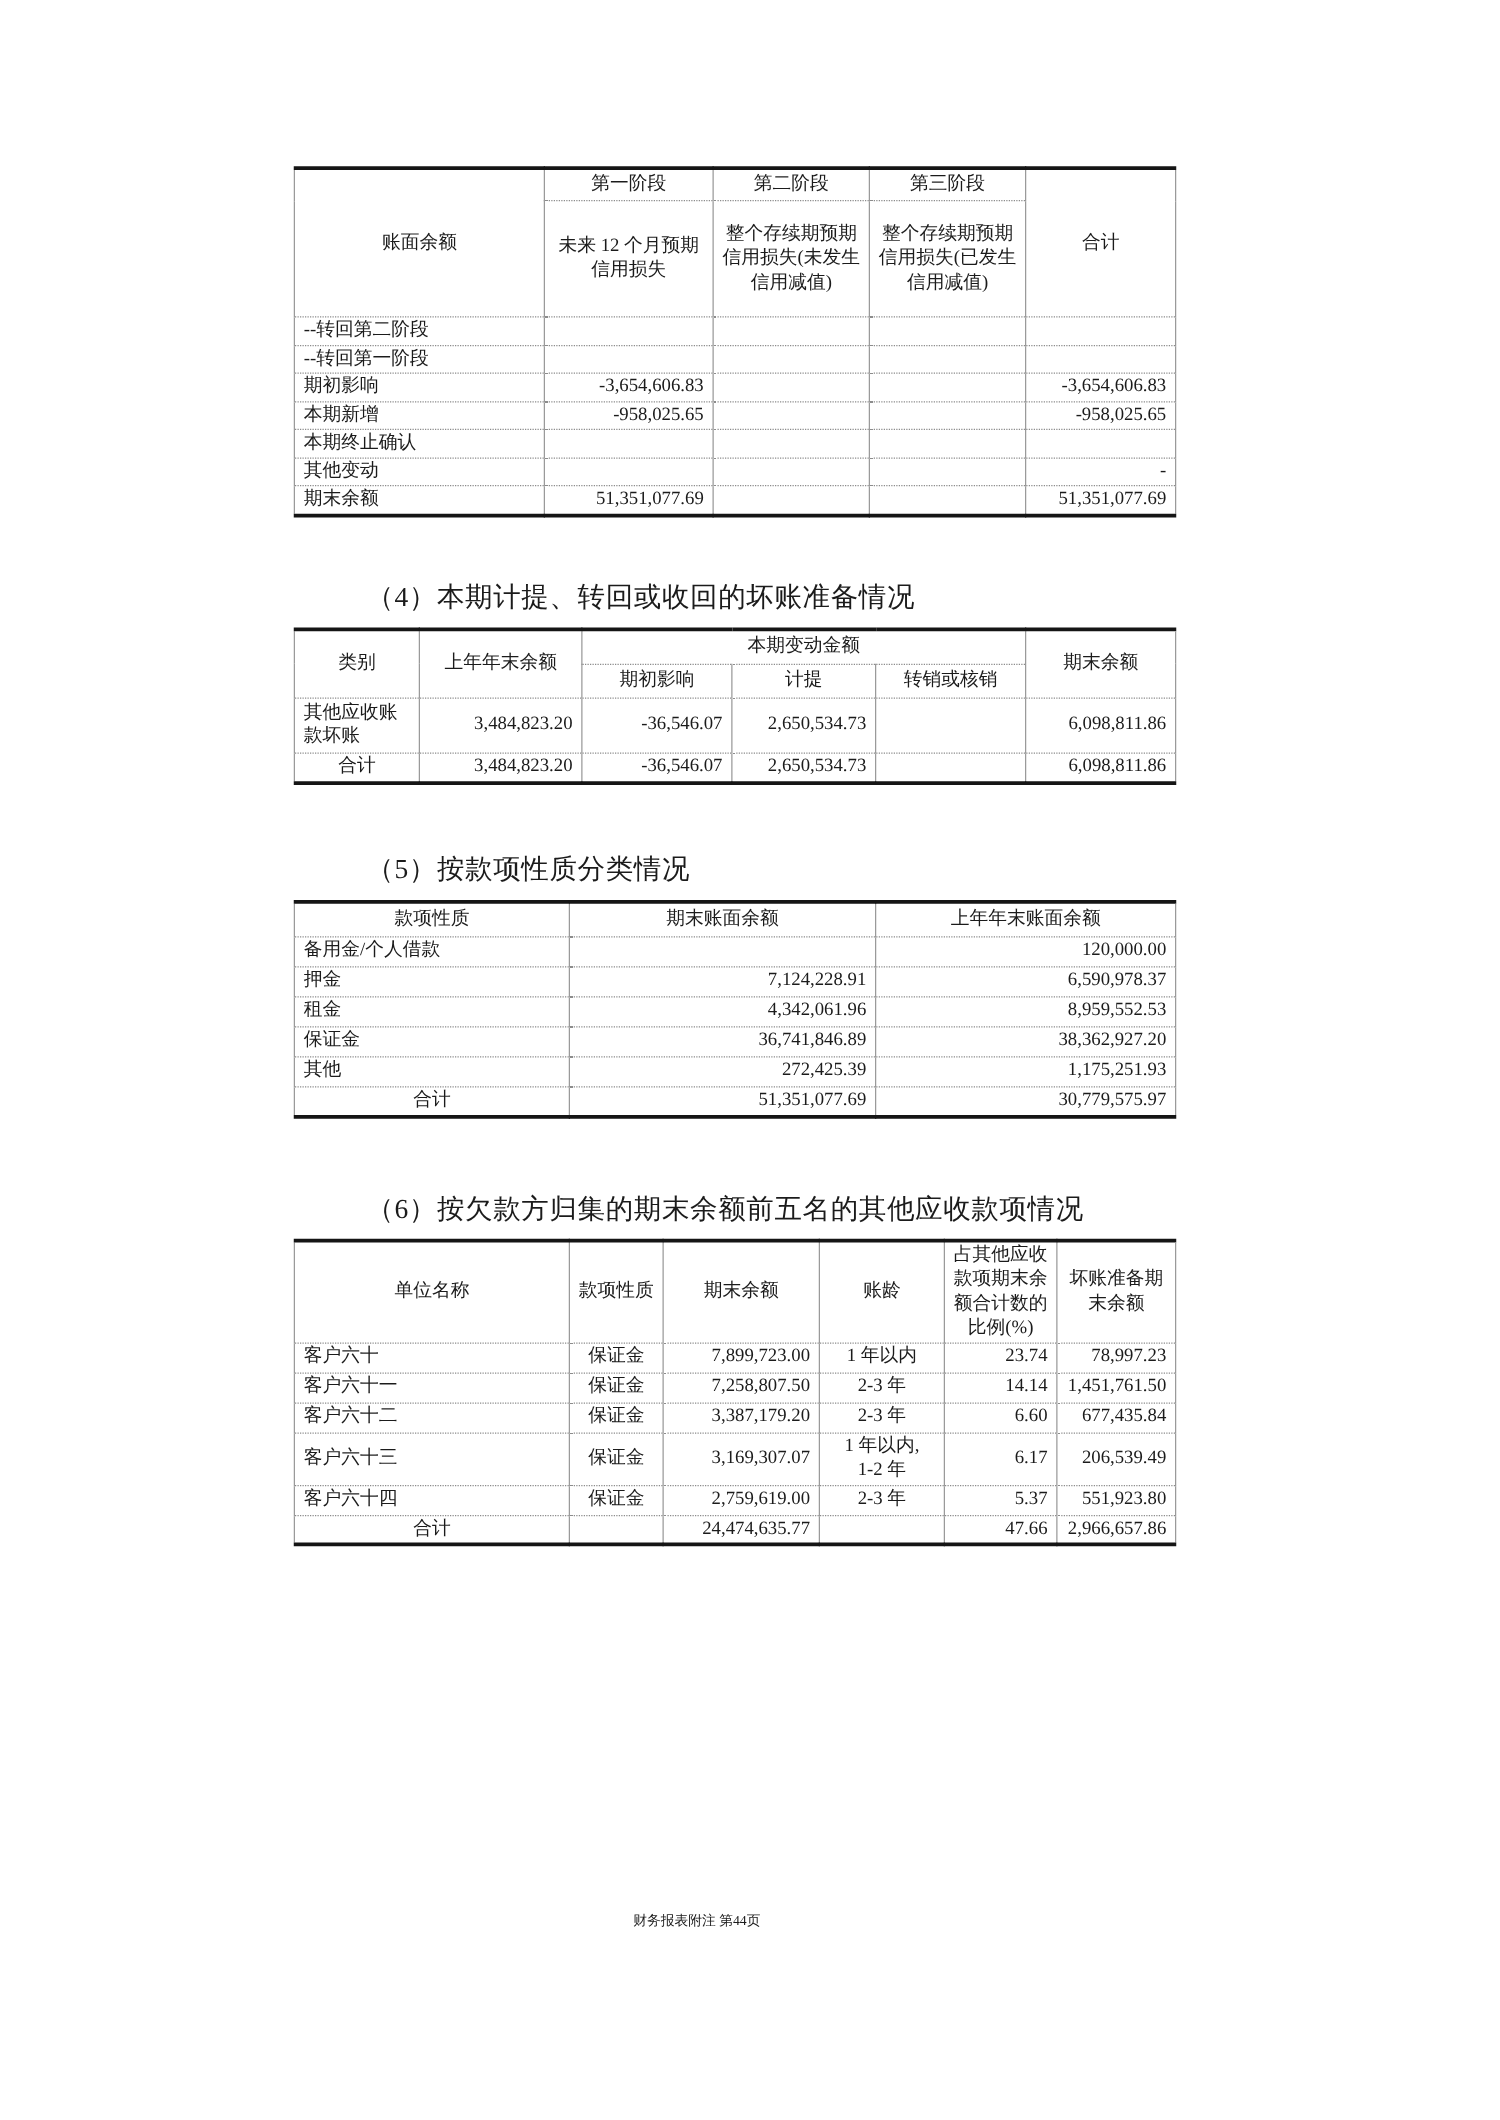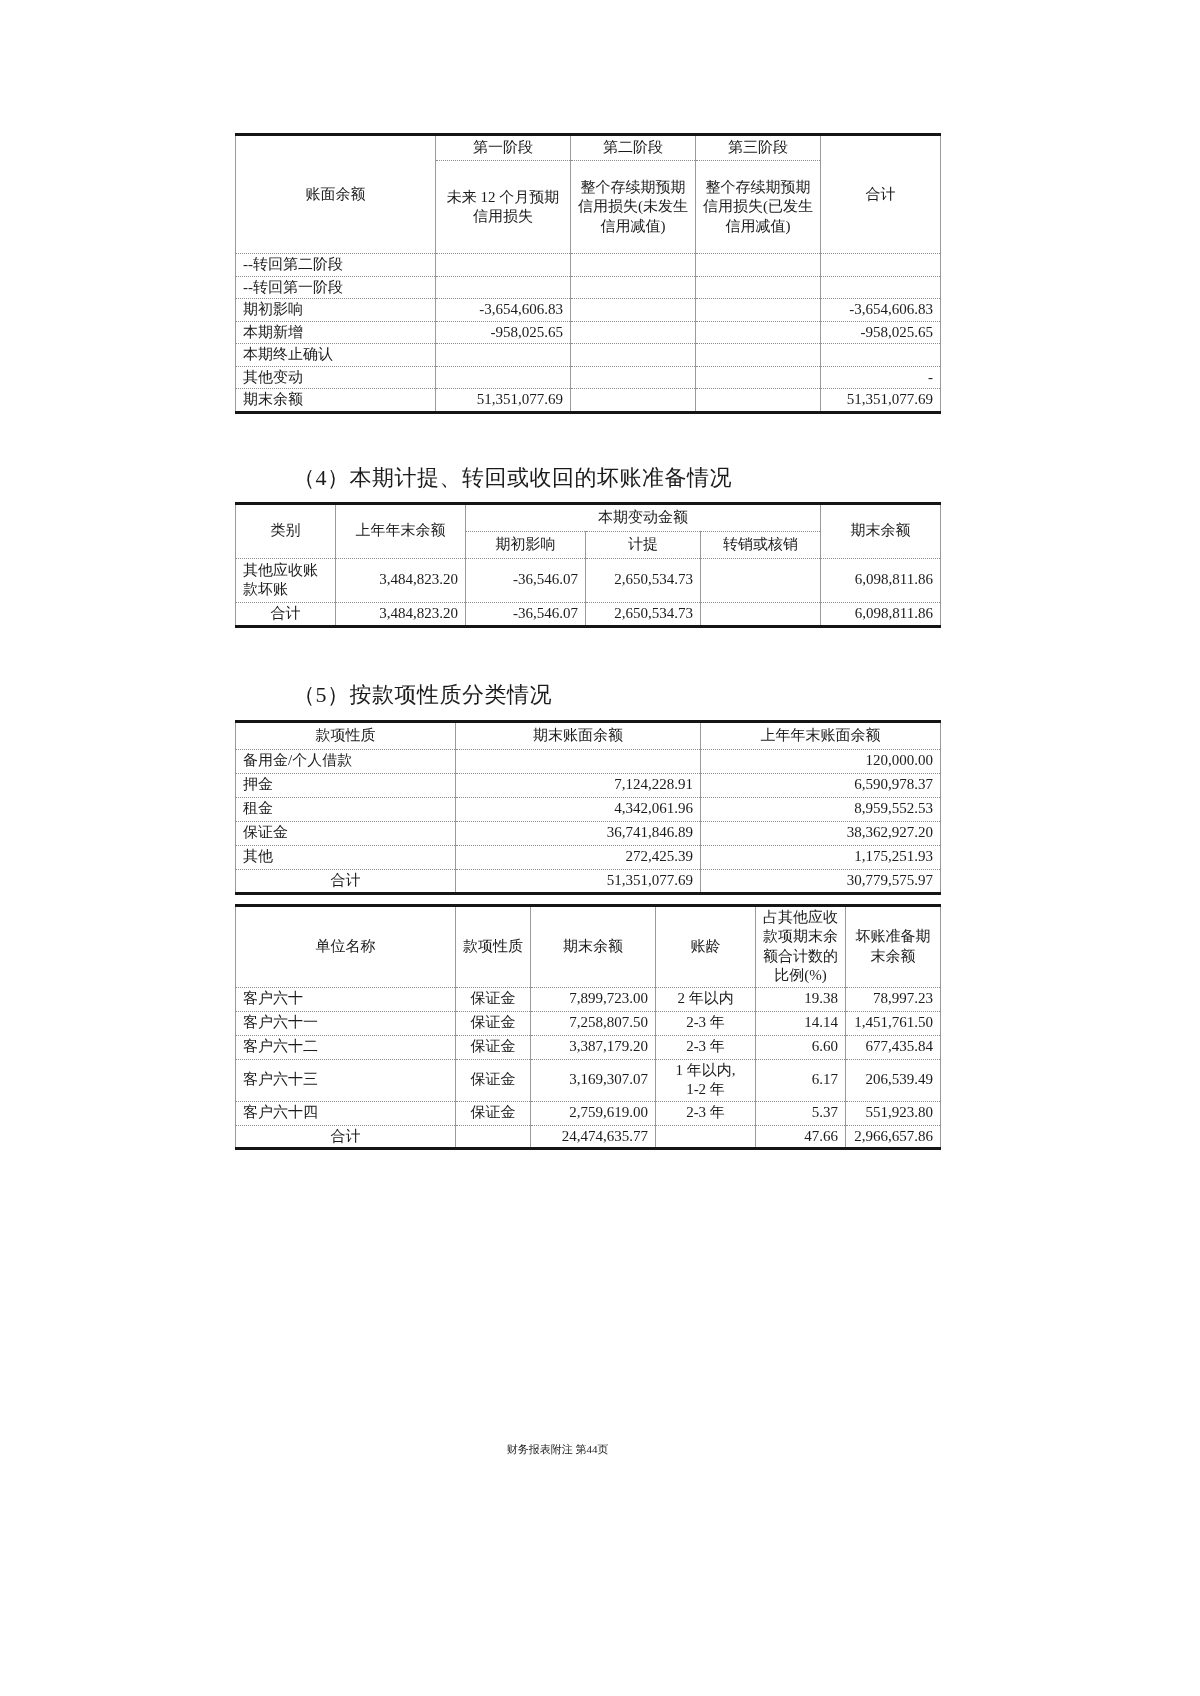--- a/index.html
+++ b/index.html
@@ -196,20 +196,21 @@
         <td class="ar">1,175,251.93</td>
       </tr>
       <tr class="h24">
         <td class="ac">合计</td>
         <td class="ar">51,351,077.69</td>
         <td class="ar">30,779,575.97</td>
       </tr>
     </tbody>
       </table>
 
+    <div class="sec-title title6">（6）按欠款方归集的期末余额前五名的其他应收款项情况</div>
     <table class="tbl t6">
       <colgroup>
         <col style="width:220px">
           <col style="width:75px">
           <col style="width:125px">
           <col style="width:100px">
           <col style="width:90px">
           <col style="width:95px">
       </colgroup>
       <tbody>
@@ -218,22 +219,22 @@
         <th>款项性质</th>
         <th>期末余额</th>
         <th>账龄</th>
         <th>占其他应收款项期末余额合计数的比例(%)</th>
         <th>坏账准备期末余额</th>
       </tr>
       <tr class="h24">
         <td class="al">客户六十</td>
         <td class="ac">保证金</td>
         <td class="ar">7,899,723.00</td>
-        <td class="ac">2 年以内</td>
-        <td class="ar">19.38</td>
+        <td class="ac">1 年以内</td>
+        <td class="ar">23.74</td>
         <td class="ar">78,997.23</td>
       </tr>
       <tr class="h24">
         <td class="al">客户六十一</td>
         <td class="ac">保证金</td>
         <td class="ar">7,258,807.50</td>
         <td class="ac">2-3 年</td>
         <td class="ar">14.14</td>
         <td class="ar">1,451,761.50</td>
       </tr>

